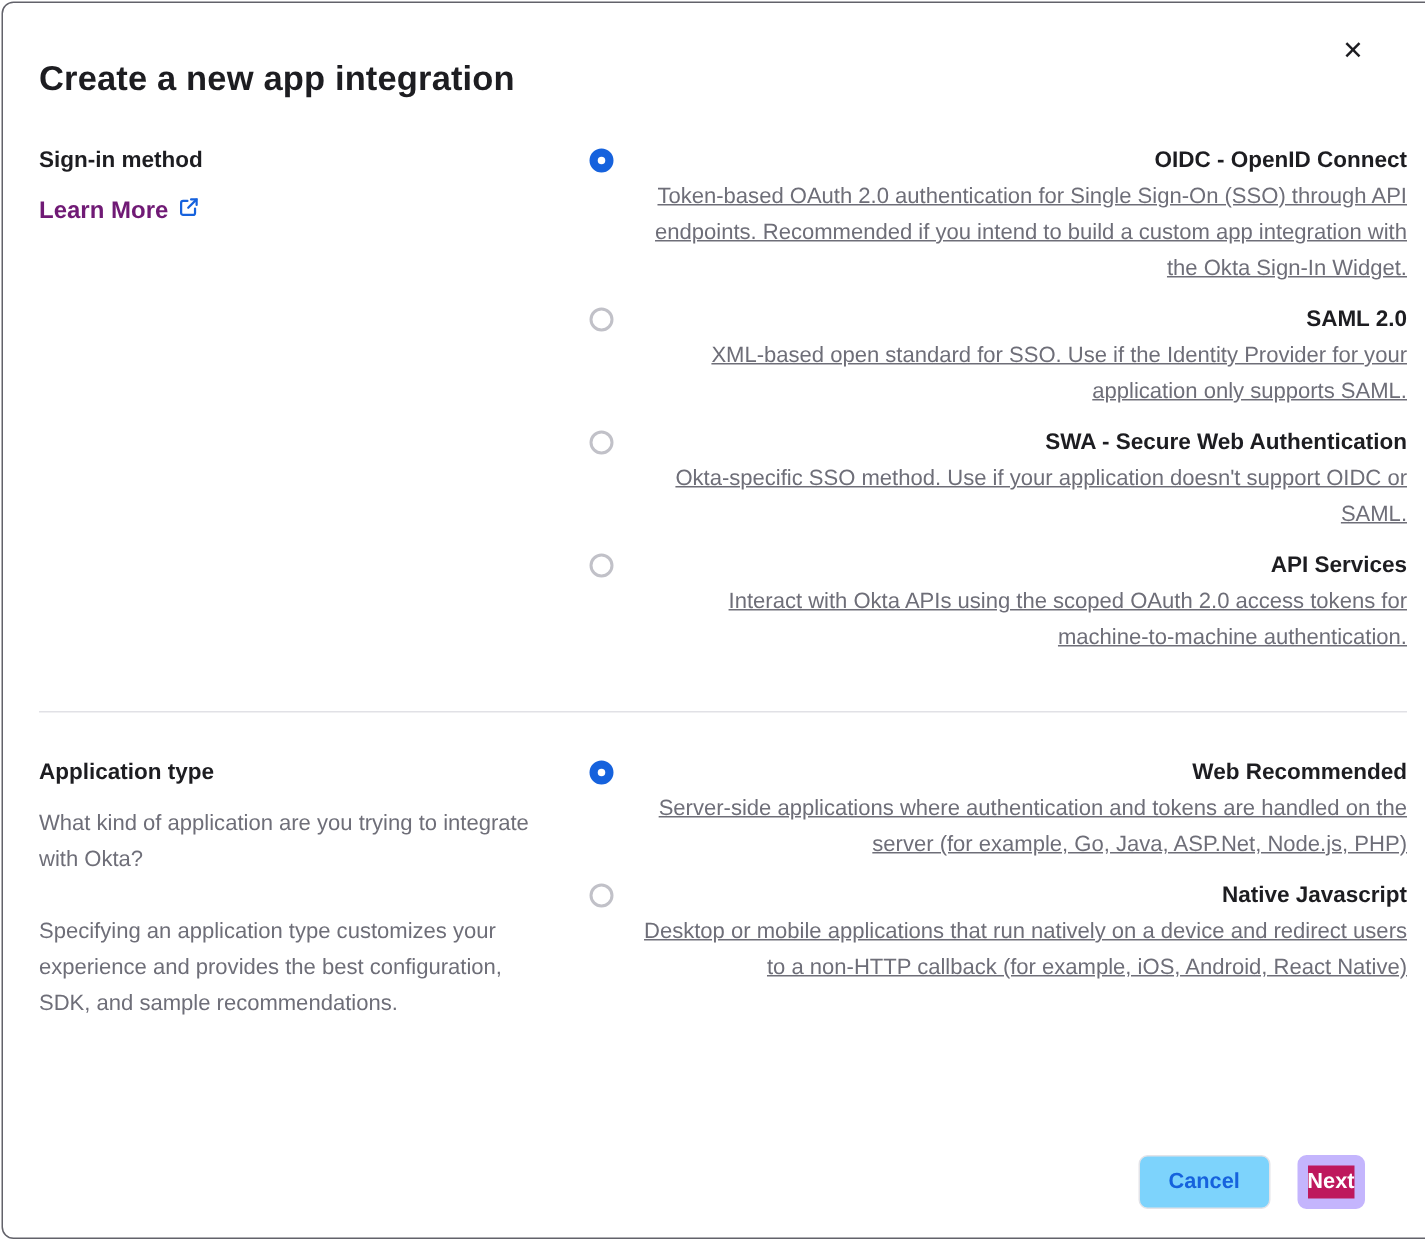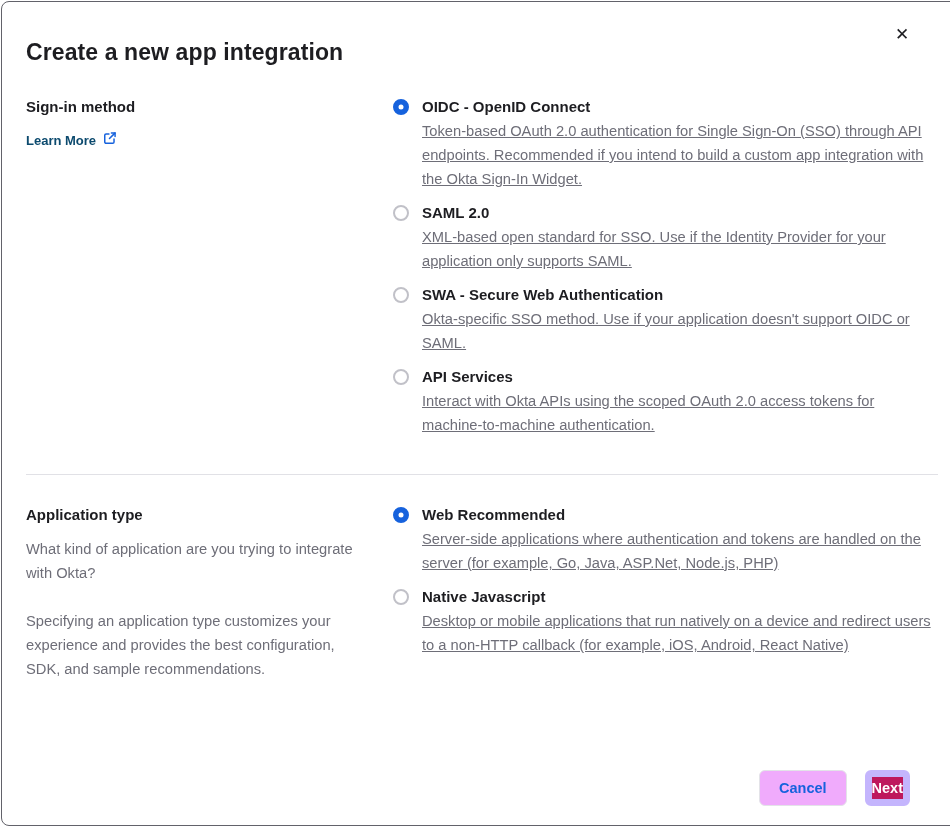--- a/index.html
+++ b/index.html
@@ -50,40 +50,41 @@
   .field-label {
     font-size: 15px;
     font-weight: 700;
     color: #1d1d21;
     line-height: 24px;
   }
   .learn-more {
     display: inline-flex;
     align-items: center;
     margin-top: 10px;
-    font-size: 13px;
-    font-weight: 700;
-    color: #0c4a6e;
+    font-size: 16px;
+    font-weight: 700;
+    color: #701a75;
     line-height: 24px;
     text-decoration: none;
     cursor: pointer;
   }
   .ext-icon { margin-left: 7px; display: inline-block; }
   .helper-text {
     font-size: 14.7px;
     color: #6e6e78;
     line-height: 24px;
   }
   .helper-first { margin-top: 10px; }
   .helper-second { margin-top: 24px; }
   .option {
     display: flex;
     align-items: flex-start;
     margin-bottom: 10px;
     cursor: pointer;
+    text-align: right;
   }
   .option:last-child { margin-bottom: 0; }
   .radio {
     flex: 0 0 16px;
     width: 16px; height: 16px;
     margin-top: 4px;
     margin-right: 13px;
     border-radius: 50%;
     border: 2px solid #c1c1c8;
     background: #ffffff;
@@ -133,21 +134,21 @@
     border-radius: 6px;
     font-family: "Liberation Sans", sans-serif;
     font-size: 14.5px;
     font-weight: 700;
     cursor: pointer;
     display: inline-flex;
     align-items: center;
     justify-content: center;
   }
   .btn-secondary {
-    background: #f0abfc;
+    background: #7dd3fc;
     border: 1px solid #e3e3e8;
     color: #1662dd;
     padding: 0 19px;
   }
   .btn-primary {
     background: #be185d;
     border: 7px solid #c4b5fd;
     color: #ffffff;
     padding: 0 0;
   }

